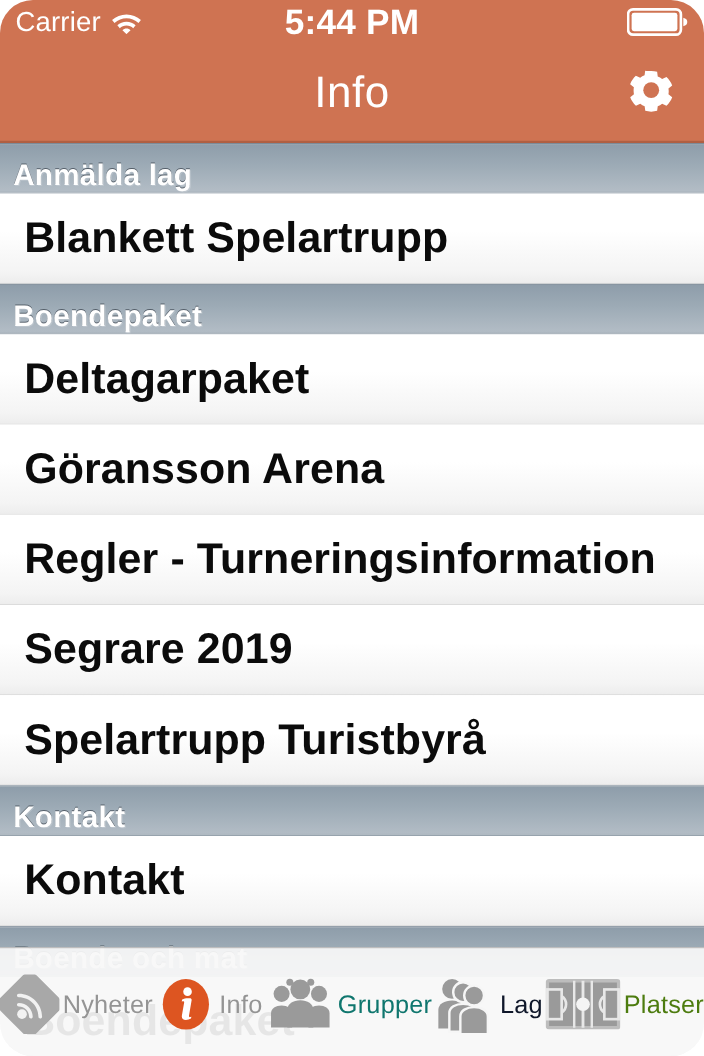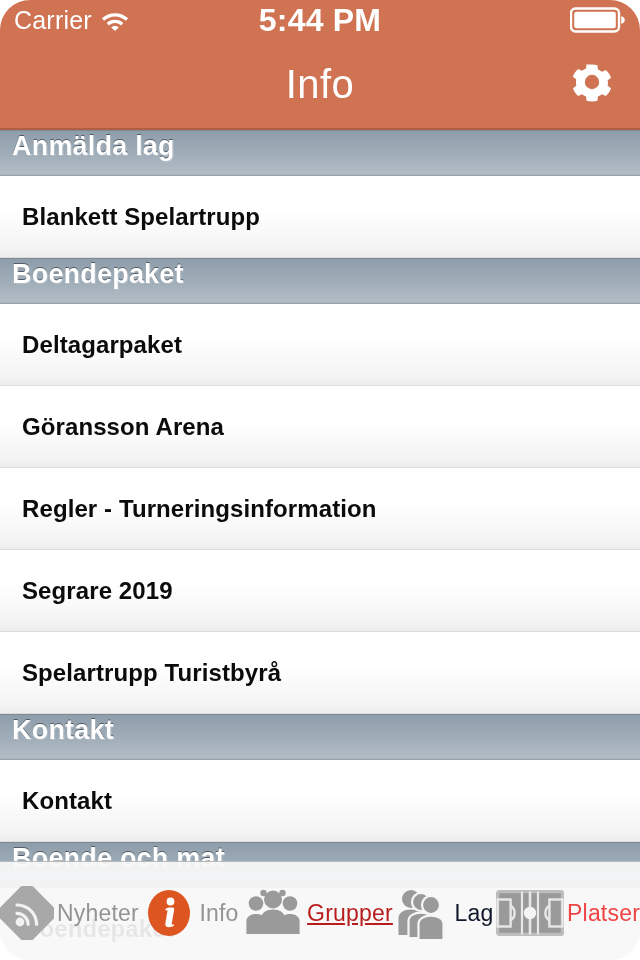--- a/index.html
+++ b/index.html
@@ -101,21 +101,21 @@
     overflow: hidden;
     background: #ffffff;
   }
   .section-header {
     height: 46px;
     box-sizing: border-box;
     background: linear-gradient(to bottom, #8e9daa 0%, #9dabb6 45%, #b2bcc5 96%, #aab4bd 100%);
     border-top: 1px solid #7d8b98;
     border-bottom: 1px solid #97a3ad;
     display: flex;
-    align-items: flex-start;
+    align-items: flex-end;
     padding: 0 12px;
   }
   .section-header-title {
     color: #ffffff;
     font-size: 27px;
     font-weight: bold;
     letter-spacing: 0.2px;
     text-shadow: 0 -1px 0 rgba(70,80,90,0.85), 1px 1px 0 rgba(255,255,255,0.18);
   }
   .row {
@@ -123,21 +123,21 @@
     box-sizing: border-box;
     background: linear-gradient(to bottom, #ffffff 0%, #ffffff 42%, #f4f4f4 88%, #ededed 100%);
     border-bottom: 1px solid #dcdcdc;
     display: flex;
     align-items: center;
     padding: 0 22px;
     cursor: pointer;
   }
   .row-title {
     color: #0b0b0b;
-    font-size: 24px;
+    font-size: 39px;
     font-weight: bold;
     letter-spacing: 0.1px;
   }
 
   
   .tabbar {
     position: absolute;
     left: 0;
     right: 0;
     bottom: 0;
@@ -289,21 +289,21 @@
             <path d="M4.4 46V33.2c0-4.4 4.3-7.1 9.6-7.1s9.6 2.7 9.6 7.1V46z"></path>
             <circle cx="48" cy="15.5" r="7.3"></circle>
             <path d="M38.4 46V33.2c0-4.4 4.3-7.1 9.6-7.1s9.6 2.7 9.6 7.1V46z"></path>
             <circle cx="31" cy="11.5" r="9.0"></circle>
             <path d="M19.2 46V30.0c0-5.3 5.3-8.6 11.8-8.6s11.8 3.3 11.8 8.6V46z"></path>
             <circle cx="21.5" cy="5.0" r="3.2"></circle>
             <circle cx="40.5" cy="5.0" r="3.2"></circle>
           </g>
         </svg>
       </span>
-      <span class="tab-label" style="color: #b91c1c; text-decoration: underline;">Grupper</span>
+      <span class="tab-label" style="color: #0f766e;">Grupper</span>
     </div>
 
     <div class="tab">
       <span class="tab-icon">
         <svg width="56" height="52" viewBox="0 0 56 52">
           <g fill="#9a9a9a">
             <circle cx="16" cy="12" r="9.0"></circle>
             <path d="M3.5 48V31.0c0-5.2 5.6-8.4 12.5-8.4s12.5 3.2 12.5 8.4V48z"></path>
             <circle cx="26" cy="15" r="9.0" stroke="#f6f6f6" stroke-width="2.2"></circle>
             <path d="M13.5 51V34.0c0-5.2 5.6-8.4 12.5-8.4s12.5 3.2 12.5 8.4V51z" stroke="#f6f6f6" stroke-width="2.2"></path>
@@ -322,18 +322,18 @@
           <line x1="34" y1="1.6" x2="34" y2="44.4" stroke="#e8e8e8" stroke-width="2.6"></line>
           <circle cx="34" cy="23" r="6.2" fill="#f4f4f4"></circle>
           <rect x="1.6" y="9.5" width="13" height="27" fill="none" stroke="#e8e8e8" stroke-width="2.4"></rect>
           <rect x="53.4" y="9.5" width="13" height="27" fill="none" stroke="#e8e8e8" stroke-width="2.4"></rect>
           <path d="M14.6 15.5a9 9 0 0 1 0 15" fill="none" stroke="#e8e8e8" stroke-width="2.4"></path>
           <path d="M53.4 15.5a9 9 0 0 0 0 15" fill="none" stroke="#e8e8e8" stroke-width="2.4"></path>
           <line x1="26" y1="1.6" x2="26" y2="44.4" stroke="#e8e8e8" stroke-width="2.2"></line>
           <line x1="42" y1="1.6" x2="42" y2="44.4" stroke="#e8e8e8" stroke-width="2.2"></line>
         </svg>
       </span>
-      <span class="tab-label" style="color: #ef4444;">Platser</span>
+      <span class="tab-label" style="color: #4d7c0f;">Platser</span>
     </div>
 
   </div>
 
 </div>
 
 </body></html>

